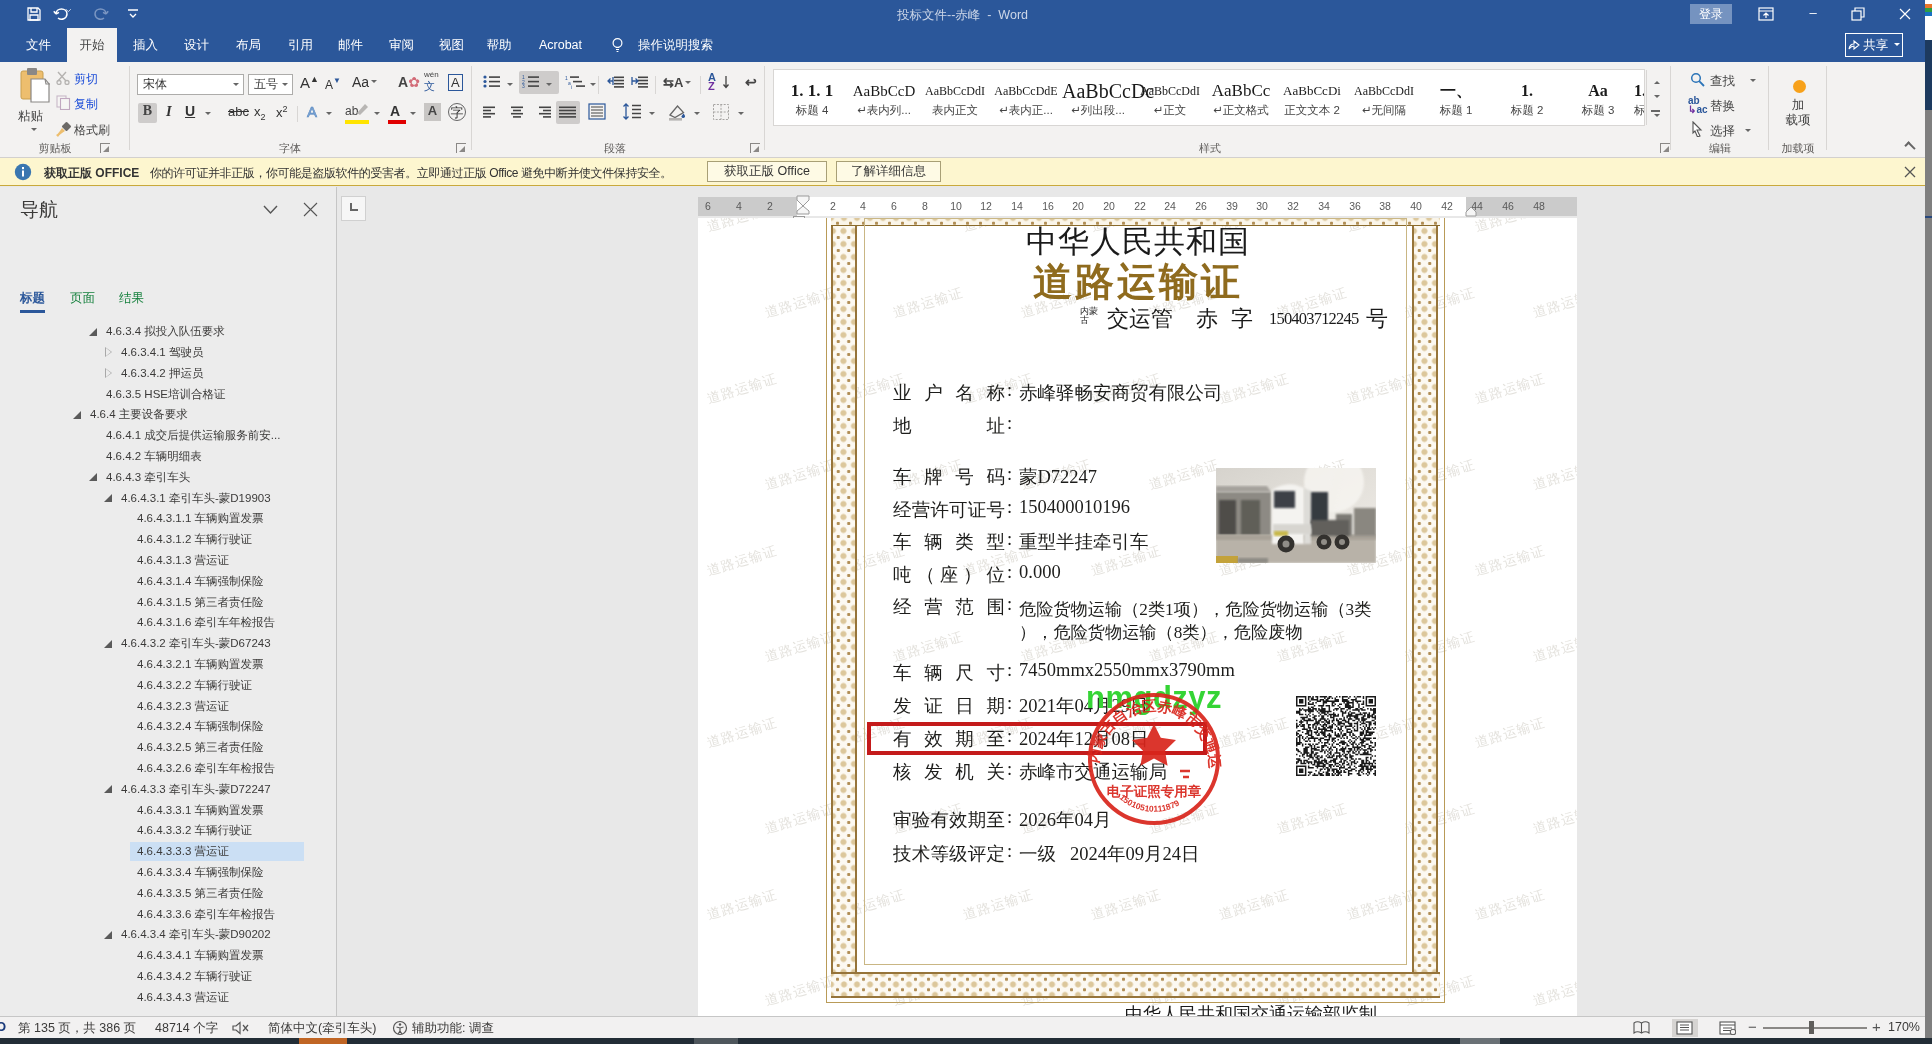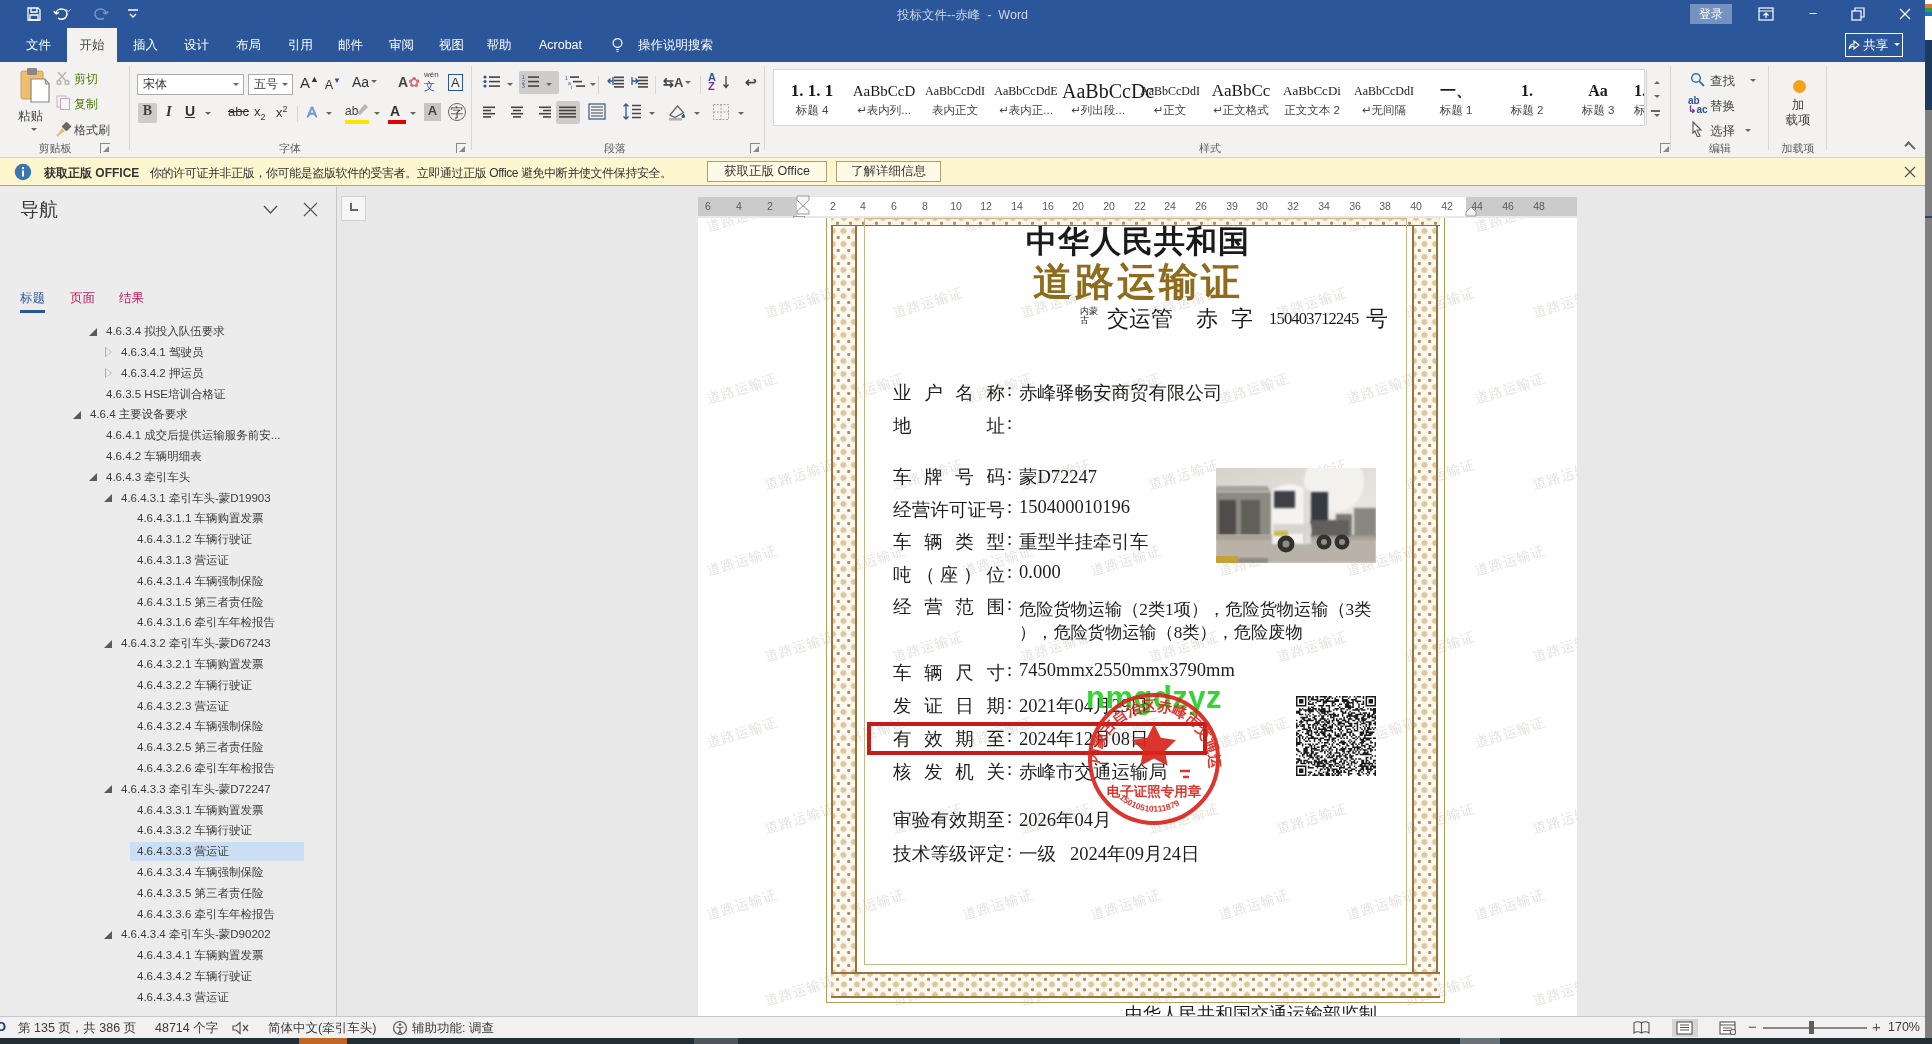--- a/index.html
+++ b/index.html
@@ -15,34 +15,34 @@
 .rtab{position:absolute;top:0;height:34px;line-height:34px;color:#fff;font-size:12.5px;text-align:center}
 .rtab.active{background:#f3f2f1;color:#444}
 #sharebtn{position:absolute;left:1845px;top:5px;width:58px;height:24px;border:1px solid #fff;color:#fff;font-size:12.5px;text-align:center;line-height:22px}
 
 #ribbon{position:absolute;left:0;top:62px;width:1925px;height:96px;background:#f3f2f1;border-bottom:1px solid #d2d0ce}
 .gdiv{position:absolute;top:4px;height:84px;width:1px;background:#d8d6d4}
 .glabel{position:absolute;top:79px;font-size:11px;color:#605e5c;text-align:center}
 .glaunch{position:absolute;top:81px;width:10px;height:10px;border-left:1px solid #8a8886;border-top:1px solid #8a8886}
 .glaunch:after{content:"";position:absolute;left:2px;top:2px;border:3px solid transparent;border-top-color:#8a8886;border-left-color:#8a8886;transform:rotate(180deg)}
 .rtxt{position:absolute;font-size:12px;color:#444}
-.rtxt.gray{color:#4d7c0f}
+.rtxt.gray{color:#1d4ed8}
 .combo{position:absolute;background:#fff;border:1px solid #adacaa;font-size:12px;color:#333;padding-left:5px;line-height:19px}
 .combo .ca{position:absolute;right:4px;top:8px;width:0;height:0;border:3.5px solid transparent;border-top-color:#666}
 .chev{display:inline-block;width:0;height:0;border:3.5px solid transparent;border-top-color:#666;vertical-align:middle;margin-left:2px}
 .pressed{background:#cecccb;border-radius:2px}
 
 #warnbar{position:absolute;left:0;top:158px;width:1925px;height:28px;background:#fdf6cf;border-bottom:1px solid #c9a93b;font-size:12px;color:#333}
 .wbtn{position:absolute;top:3px;height:21px;border:1px solid #a89f76;background:rgba(255,255,255,.45);font-size:12.5px;color:#333;text-align:center;line-height:19px}
 
 #navpane{position:absolute;left:0;top:187px;width:337px;height:829px;background:#ececec;border-right:1px solid #c5c5c5;overflow:hidden}
 #navtitle{position:absolute;left:20px;top:10px;font-size:19px;color:#3b3a39}
 #navsearch{position:absolute;left:20px;top:57px;width:314px;height:28px;background:#fff;border:1px solid #868686}
 #navsearch .ph{position:absolute;left:9px;top:6px;font-size:12.5px;color:#767676}
-.navtab{position:absolute;top:103px;font-size:12.5px;color:#be185d}
+.navtab{position:absolute;top:103px;font-size:12.5px;color:#15803d}
 .titem{position:absolute;font-size:11.5px;color:#3b3a39;white-space:nowrap;line-height:20.8px;height:20.8px}
 .trow{position:absolute;height:19px}
 .trow.sel{background:#cbdff4}
 .tri-e{position:absolute;width:0;height:0;border-left:8px solid transparent;border-bottom:8px solid #5a5a5a}
 .tri-c{position:absolute;width:0;height:0;border:5.5px solid transparent;border-left:7px solid #a8a8a8}
 .tri-c:after{content:"";position:absolute;left:-5.6px;top:-3.9px;border:4px solid transparent;border-left:5px solid #ececec}
 
 #docarea{position:absolute;left:338px;top:187px;width:1587px;height:829px;background:#e8e8e8;overflow:hidden}
 #tabsel{position:absolute;left:3px;top:9px;width:25px;height:25px;background:#f6f6f6;border:1px solid #d0d0d0}
 #ruler{position:absolute;left:360px;top:10px;width:879px;height:19px;background:#fff}
@@ -380,21 +380,21 @@
 </div>
 
 <div id="navpane">
  <div id="navtitle">导航</div>
  <svg style="position:absolute;left:263px;top:18px" width="15" height="10" viewBox="0 0 15 10">
       <path d="M1 1l6.5 7L14 1" fill="none" stroke="#555" stroke-width="1.4"></path>
     </svg>
  <svg style="position:absolute;left:303px;top:15px" width="15" height="15" viewBox="0 0 15 15">
       <path d="M1 1l13 13M14 1L1 14" stroke="#555" stroke-width="1.1"></path>
     </svg>
- <div class="navtab" style="left:20px;color:#2b579a;font-weight:normal">标题</div>
+ <div class="navtab" style="left:20px;color:#2b579a;font-weight:bold">标题</div>
  <div class="navtab" style="left:70px">页面</div>
  <div class="navtab" style="left:119px">结果</div>
  <div style="position:absolute;left:20px;top:123px;width:25px;height:3px;background:#2b579a"></div>
  <div class="tri-e" style="left:89px;top:140.5px"></div>
     <div class="titem" style="left:106px;top:134.1px">4.6.3.4  拟投入队伍要求</div>
     <div class="tri-c" style="left:105px;top:159.8px"></div>
     <div class="titem" style="left:121px;top:154.9px">4.6.3.4.1  驾驶员</div>
     <div class="tri-c" style="left:105px;top:180.6px"></div>
     <div class="titem" style="left:121px;top:175.7px">4.6.3.4.2  押运员</div>
     <div class="titem" style="left:106px;top:196.5px">4.6.3.5  HSE培训合格证</div>
@@ -548,21 +548,21 @@
       <div class="wm" style="left:450px;top:764px">道路运输证</div>
       <div class="wm" style="left:578px;top:764px">道路运输证</div>
       <div class="wm" style="left:706px;top:764px">道路运输证</div>
       <div class="wm" style="left:834px;top:764px">道路运输证</div>
       <div style="position:absolute;left:133px;top:0;width:26px;height:780px;border-left:2.5px solid #96743a;border-right:2.5px solid #96743a;background-color:#fcf9f2;background-image:radial-gradient(circle,#b08d54 1.3px,rgba(0,0,0,0) 2px),radial-gradient(circle,#dcc79b 2.6px,rgba(0,0,0,0) 3.4px);background-size:10.5px 13px,10.5px 13px;background-position:0 0,5.2px 6.5px"></div>
       <div style="position:absolute;left:714px;top:0;width:26px;height:780px;border-left:2.5px solid #96743a;border-right:2.5px solid #96743a;background-color:#fcf9f2;background-image:radial-gradient(circle,#b08d54 1.3px,rgba(0,0,0,0) 2px),radial-gradient(circle,#dcc79b 2.6px,rgba(0,0,0,0) 3.4px);background-size:10.5px 13px,10.5px 13px;background-position:0 0,5.2px 6.5px"></div>
       <div style="position:absolute;left:133px;top:0;width:609px;height:8px;background-color:#faf5e9;background-image:radial-gradient(circle,#b08d54 1.3px,rgba(0,0,0,0) 2px),radial-gradient(circle,#dcc79b 2.6px,rgba(0,0,0,0) 3.4px);background-size:13px 10.5px,13px 10.5px;background-position:0 0,6.5px 5.2px;border-bottom:1.5px solid #8a6a2a"></div>
       <div style="position:absolute;left:133px;top:754px;width:609px;height:26px;border-top:2.5px solid #96743a;border-bottom:2.5px solid #96743a;background-color:#fcf9f2;background-image:radial-gradient(circle,#b08d54 1.3px,rgba(0,0,0,0) 2px),radial-gradient(circle,#dcc79b 2.6px,rgba(0,0,0,0) 3.4px);background-size:13px 10.5px,13px 10.5px;background-position:0 0,6.5px 5.2px"></div>
       <div style="position:absolute;left:128px;top:0;width:619px;height:785px;border:1.2px solid #b99b58;border-top:none"></div>
       <div style="position:absolute;left:166px;top:0px;width:543px;height:747px;border:1px solid #c9b684;"></div>
-      <div class="serif" style="position:absolute;left:140px;top:3px;width:600px;text-align:center;font-size:31px;font-weight:bold;color:#1a1a1a;letter-spacing:1px">中华人民共和国</div>
+      <div class="serif" style="position:absolute;left:140px;top:3px;width:600px;text-align:center;font-size:31px;font-weight:normal;color:#1a1a1a;letter-spacing:1px">中华人民共和国</div>
       <div class="serif" style="position:absolute;left:140px;top:37px;width:600px;text-align:center;font-size:39px;font-weight:bold;color:#8f6b1e;letter-spacing:3px">道路运输证</div>
       <div class="serif" style="position:absolute;left:382px;top:89px;font-size:9px;line-height:9px;color:#1a1a1a">内蒙<br>古</div>
 <div class="serif" style="position:absolute;left:409px;top:86px;font-size:22px;color:#1a1a1a">交运管</div>
 <div class="serif" style="position:absolute;left:498px;top:86px;font-size:22px;color:#1a1a1a">赤</div>
 <div class="serif" style="position:absolute;left:533px;top:86px;font-size:22px;color:#1a1a1a">字</div>
 <div class="serif" style="position:absolute;left:571px;top:91px;font-size:16.5px;letter-spacing:-.8px;color:#1a1a1a">150403712245</div>
 <div class="serif" style="position:absolute;left:668px;top:86px;font-size:22px;color:#1a1a1a">号</div>
       <div class="flabel" style="top:162px">业 户 名 称</div>
       <div class="serif" style="position:absolute;left:309px;top:162px;font-size:18.5px;color:#1d1d1b">:</div>
       <div class="fval" style="top:162px">赤峰驿畅安商贸有限公司</div>

